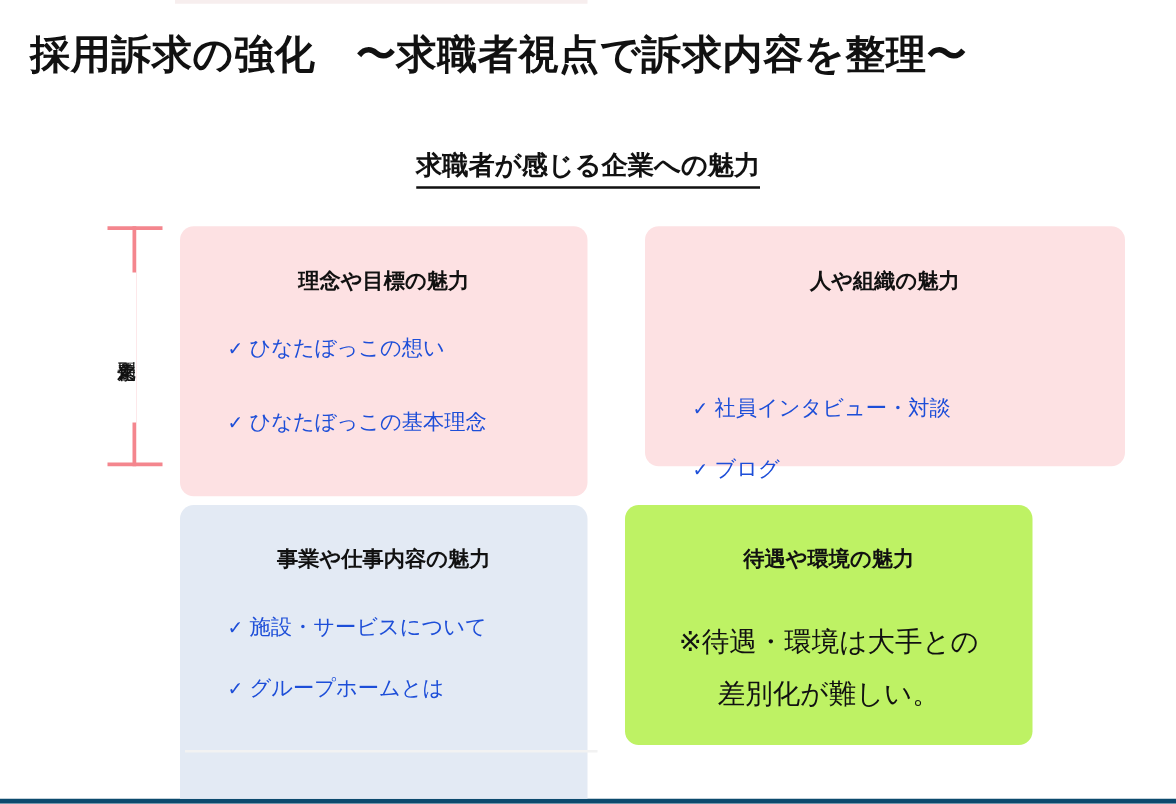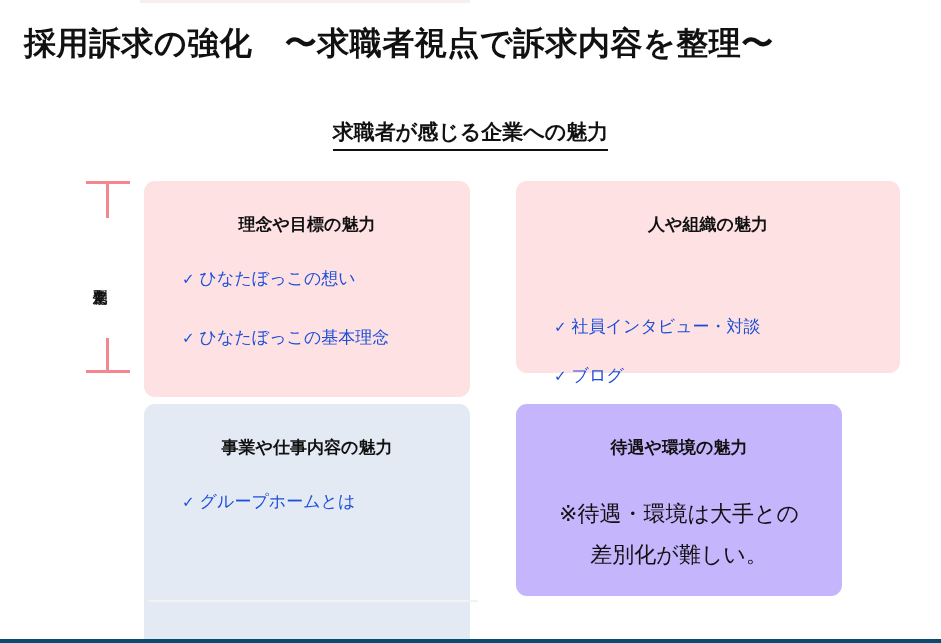--- a/index.html
+++ b/index.html
@@ -158,27 +158,26 @@
   #box-people .items { top: 86px; padding-left: 38px; margin-top: 48px; }
   #box-people .item + .item { margin-top: 26px; }
 
   
   #box-business {
     left: 144px; top: 404px; width: 326px; height: 248px;
     background: #e3eaf4;
   }
   #box-business .box-title { top: 32px; }
   #box-business .items { top: 86px; padding-left: 38px; }
-  #box-business .item + .item { margin-top: 44px; }
+  #box-business .item + .item { margin-top: 26px; }
 
   
   #box-benefits {
     left: 500px; top: 404px; width: 326px; height: 192px;
-    background: #c4b5fd;
-    margin-left: 16px;
+    background: #bef264;
   }
   #box-benefits .box-title { top: 32px; }
   #box-benefits .note {
     position: absolute;
     left: 0; top: 90px;
     width: 100%;
     text-align: center;
     font-size: 22px;
     color: #111111;
     line-height: 1.85;
@@ -224,20 +223,23 @@
       </div>
       <div class="item">
         <span class="check">✓</span><span>ブログ</span>
       </div>
     </div>
   </div>
 
   <div class="box" id="box-business">
     <div class="box-title">事業や仕事内容の魅力</div>
     <div class="items">
+      <div class="item">
+        <span class="check">✓</span><span>施設・サービスについて</span>
+      </div>
       <div class="item">
         <span class="check">✓</span><span>グループホームとは</span>
       </div>
     </div>
   </div>
 
   <div class="box" id="box-benefits">
     <div class="box-title">待遇や環境の魅力</div>
     <div class="note">
       <div>※待遇・環境は大手との</div>

